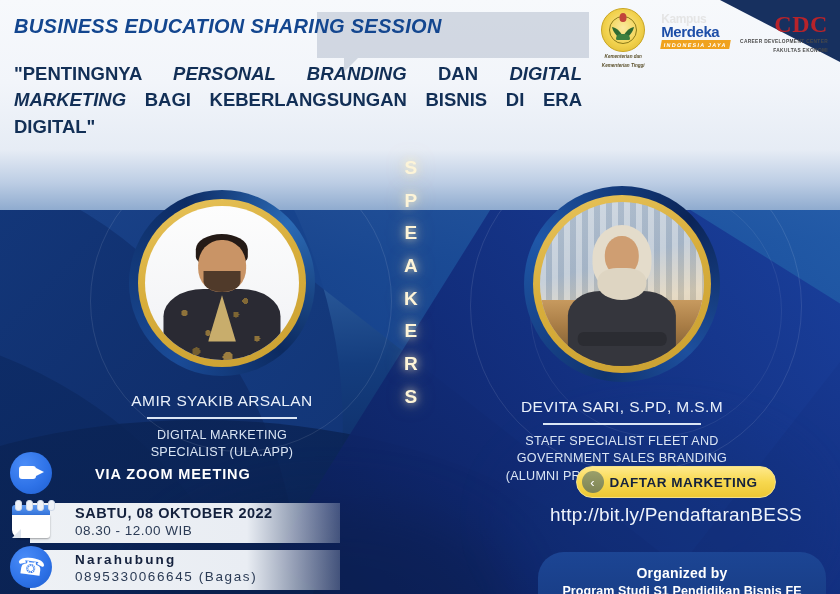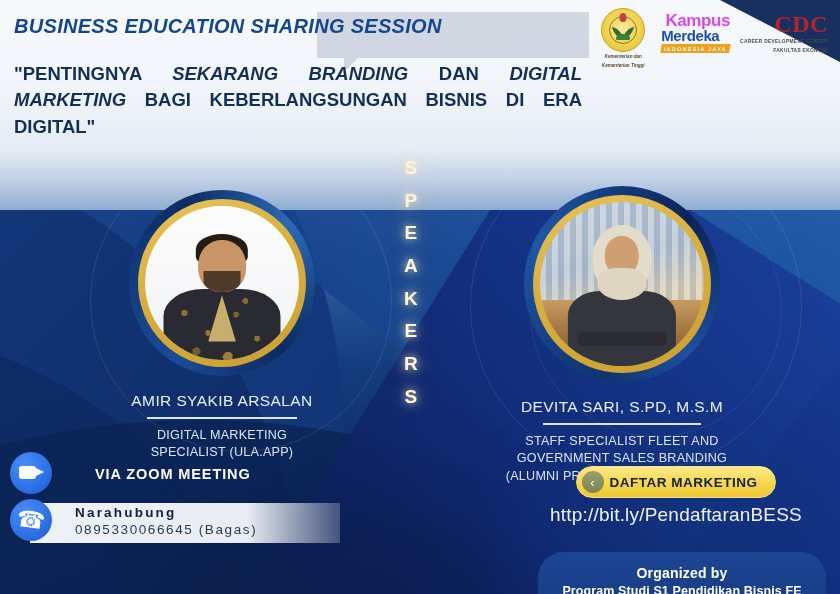--- a/index.html
+++ b/index.html
@@ -67,22 +67,22 @@
     border-radius:50%;border:1px solid #8a7a18;}
   .unj-flame{position:absolute;left:50%;top:4px;transform:translateX(-50%);
     width:7px;height:9px;border-radius:50% 50% 45% 45%;background:#c2453a;}
   .unj-leaf{position:absolute;left:50%;top:15px;transform:translateX(-50%);
     width:24px;height:16px;}
   .unj-cap2{position:absolute;left:50%;top:25px;transform:translateX(-50%);
     width:14px;height:6px;background:#3d7f3f;border-radius:7px 7px 2px 2px;}
   .unj-txt{font-size:4.6px;color:#5a4f2a;line-height:1.5;margin-top:2px;
     font-style:italic;font-weight:bold;}
   .logo-km{padding-top:6px;}
-  .km-k{font-size:17px;font-weight:bold;color:#d946ef;line-height:.88;
-    letter-spacing:-.4px;text-align:right;}
+  .km-k{font-size:12px;font-weight:bold;color:#e5e5e5;line-height:.88;
+    letter-spacing:-.4px;}
   .km-m{font-size:15px;font-weight:bold;color:#1d4ea8;line-height:.95;
     letter-spacing:-.4px;}
   .km-band{margin-top:1px;background:#f0a21e;color:#fff;font-size:5.4px;
     font-weight:bold;letter-spacing:1.3px;text-align:center;padding:1.5px 3px;
     transform:skewX(-10deg);}
   .logo-cdc{padding-top:4px;text-align:right;}
   .cdc-big{font-family:"Liberation Serif",serif;font-size:24px;font-weight:bold;
     color:#b8232a;letter-spacing:.6px;line-height:1;}
   .cdc-s{font-size:4.8px;color:#4a4a4a;letter-spacing:.35px;line-height:1.55;
     font-weight:bold;margin-top:2px;}
@@ -222,21 +222,21 @@
   <div class="halo h1"></div>
   <div class="halo h2"></div>
   <div class="halo h3"></div>
   <div class="bg-topwhite"></div>
   <div class="corner-dark"></div>
 
   <div class="hdr">
     <div class="hl-box"></div>
     <div class="hl-tail"></div>
     <h1 class="h-title">BUSINESS EDUCATION SHARING SESSION</h1>
-    <p class="h-sub"><span>"PENTINGNYA </span><i>SEKARANG BRANDING</i><span> DAN </span><i>DIGITAL MARKETING</i><span> BAGI KEBERLANGSUNGAN BISNIS DI ERA DIGITAL"</span></p>
+    <p class="h-sub"><span>"PENTINGNYA </span><i>PERSONAL BRANDING</i><span> DAN </span><i>DIGITAL MARKETING</i><span> BAGI KEBERLANGSUNGAN BISNIS DI ERA DIGITAL"</span></p>
   </div>
 
   <div class="logos">
     <div class="logo-unj">
       <div class="unj-seal">
         <div class="unj-flame"></div>
         <svg class="unj-leaf" viewBox="0 0 24 16">
           <path d="M12 16 C6 13 2 8 1 3 C6 4 10 8 12 13 Z" fill="#2f6b32"></path>
           <path d="M12 16 C18 13 22 8 23 3 C18 4 14 8 12 13 Z" fill="#2f6b32"></path>
         </svg>
@@ -316,20 +316,39 @@
       <div class="icon-wrap">
         <div class="circ">
           <div class="cam"></div>
         </div>
       </div>
       <div class="itxt">
         <div class="zoom-lbl">VIA ZOOM MEETING</div>
       </div>
     </div>
 
+    <div class="irow">
+      <div class="ibar"></div>
+      <div class="icon-wrap">
+        <div class="cal">
+          <div class="cal-top"></div>
+          <div class="rings">
+              <i></i>
+              <i></i>
+              <i></i>
+              <i></i>
+            </div>
+          <div class="cal-body"></div>
+        </div>
+      </div>
+      <div class="itxt">
+        <div class="date-main">SABTU, 08 OKTOBER 2022</div>
+        <div class="date-sub">08.30 - 12.00 WIB</div>
+      </div>
+    </div>
 
     <div class="irow">
       <div class="ibar"></div>
       <div class="icon-wrap">
         <div class="circ">
           <div class="phone-g">☎</div>
         </div>
       </div>
       <div class="itxt">
         <div class="nara">Narahubung</div>

